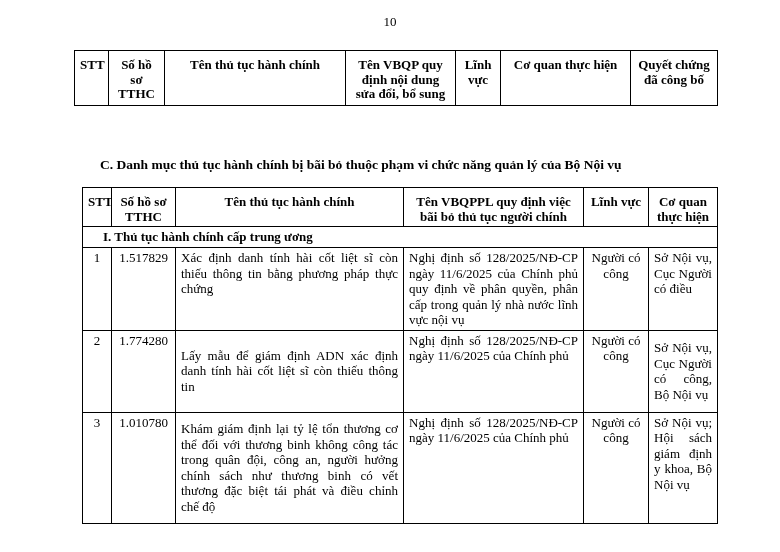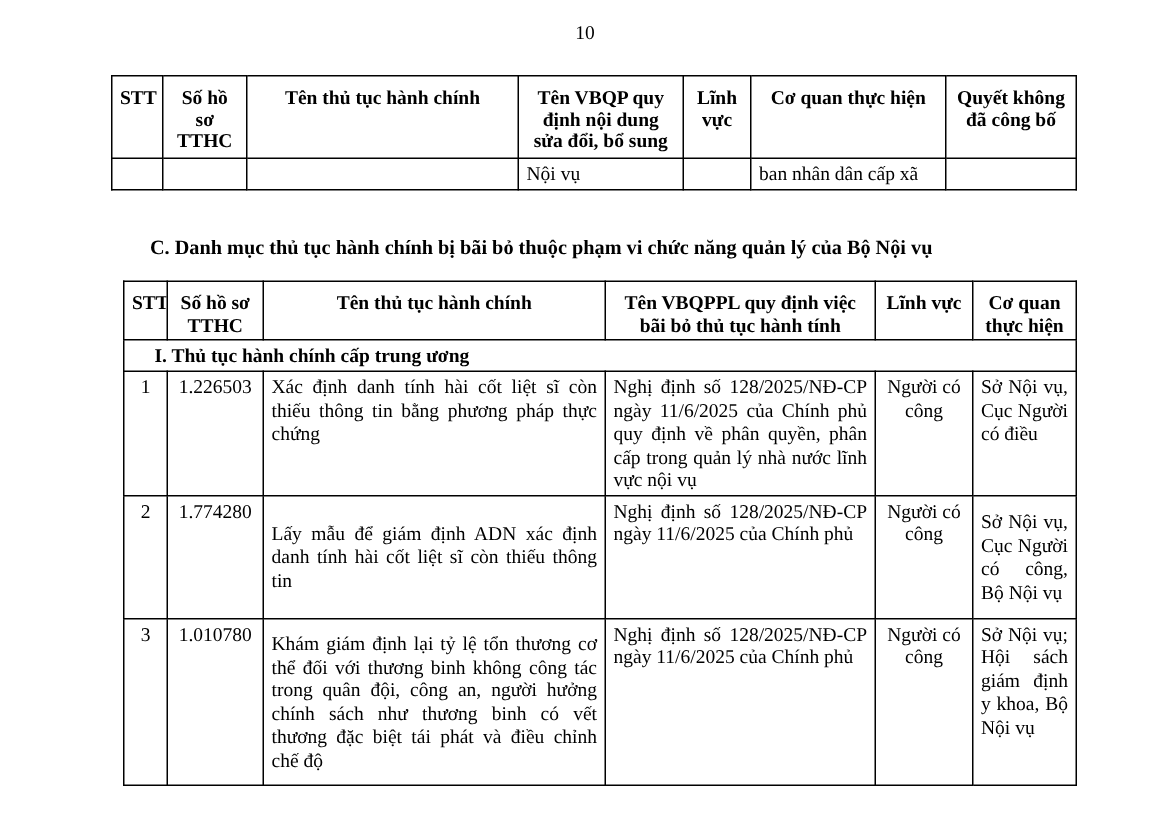--- a/index.html
+++ b/index.html
@@ -66,60 +66,51 @@
       <col style="width:87px">
     </colgroup>
     <tbody>
         <tr style="height:55px">
       <th>STT</th>
       <th>Số hồ sơ TTHC</th>
       <th>Tên thủ tục hành chính</th>
       <th>Tên VBQP quy định nội dung sửa đổi, bổ sung</th>
       <th>Lĩnh vực</th>
       <th>Cơ quan thực hiện</th>
-      <th>Quyết không đã công bố</th>
-    </tr>
-    <tr style="height:20px">
-      <td></td>
-      <td></td>
-      <td></td>
-      <td>Nội vụ</td>
-      <td></td>
-      <td>ban nhân dân cấp xã</td>
-      <td></td>
+      <th>Quyết chứng đã công bố</th>
     </tr>
   </tbody>
     </table>
 
   <div class="heading-c">C. Danh mục thủ tục hành chính bị bãi bỏ thuộc phạm vi chức năng quản lý của Bộ Nội vụ</div>
 
   <table class="t2">
     <colgroup>
       <col style="width:29px">
         <col style="width:64px">
         <col style="width:228px">
       <col style="width:180px">
         <col style="width:65px">
         <col style="width:69px">
     </colgroup>
     <tbody>
         <tr style="height:26px">
       <th>STT</th>
       <th>Số hồ sơ TTHC</th>
       <th>Tên thủ tục hành chính</th>
-      <th>Tên VBQPPL quy định việc bãi bỏ thủ tục hành tính</th>
+      <th>Tên VBQPPL quy định việc bãi bỏ thủ tục người chính</th>
       <th>Lĩnh vực</th>
       <th>Cơ quan thực hiện</th>
     </tr>
     <tr class="section-row" style="height:20px">
       <td colspan="6">I. Thủ tục hành chính cấp trung ương</td>
     </tr>
     <tr style="height:76px">
       <td class="c">1</td>
-      <td class="c">1.226503</td>
+      <td class="c">1.517829</td>
       <td class="j">Xác định danh tính hài cốt liệt sĩ còn thiếu thông tin bằng phương pháp thực chứng</td>
       <td class="j">Nghị định số 128/2025/NĐ-CP ngày 11/6/2025 của Chính phủ quy định về phân quyền, phân cấp trong quản lý nhà nước lĩnh vực nội vụ</td>
       <td class="c">Người có công</td>
       <td class="j">Sở Nội vụ, Cục Người có điều</td>
     </tr>
     <tr style="height:82px">
       <td class="c">2</td>
       <td class="c">1.774280</td>
       <td class="j vm">Lấy mẫu để giám định ADN xác định danh tính hài cốt liệt sĩ còn thiếu thông tin</td>
       <td class="j">Nghị định số 128/2025/NĐ-CP ngày 11/6/2025 của Chính phủ</td>

